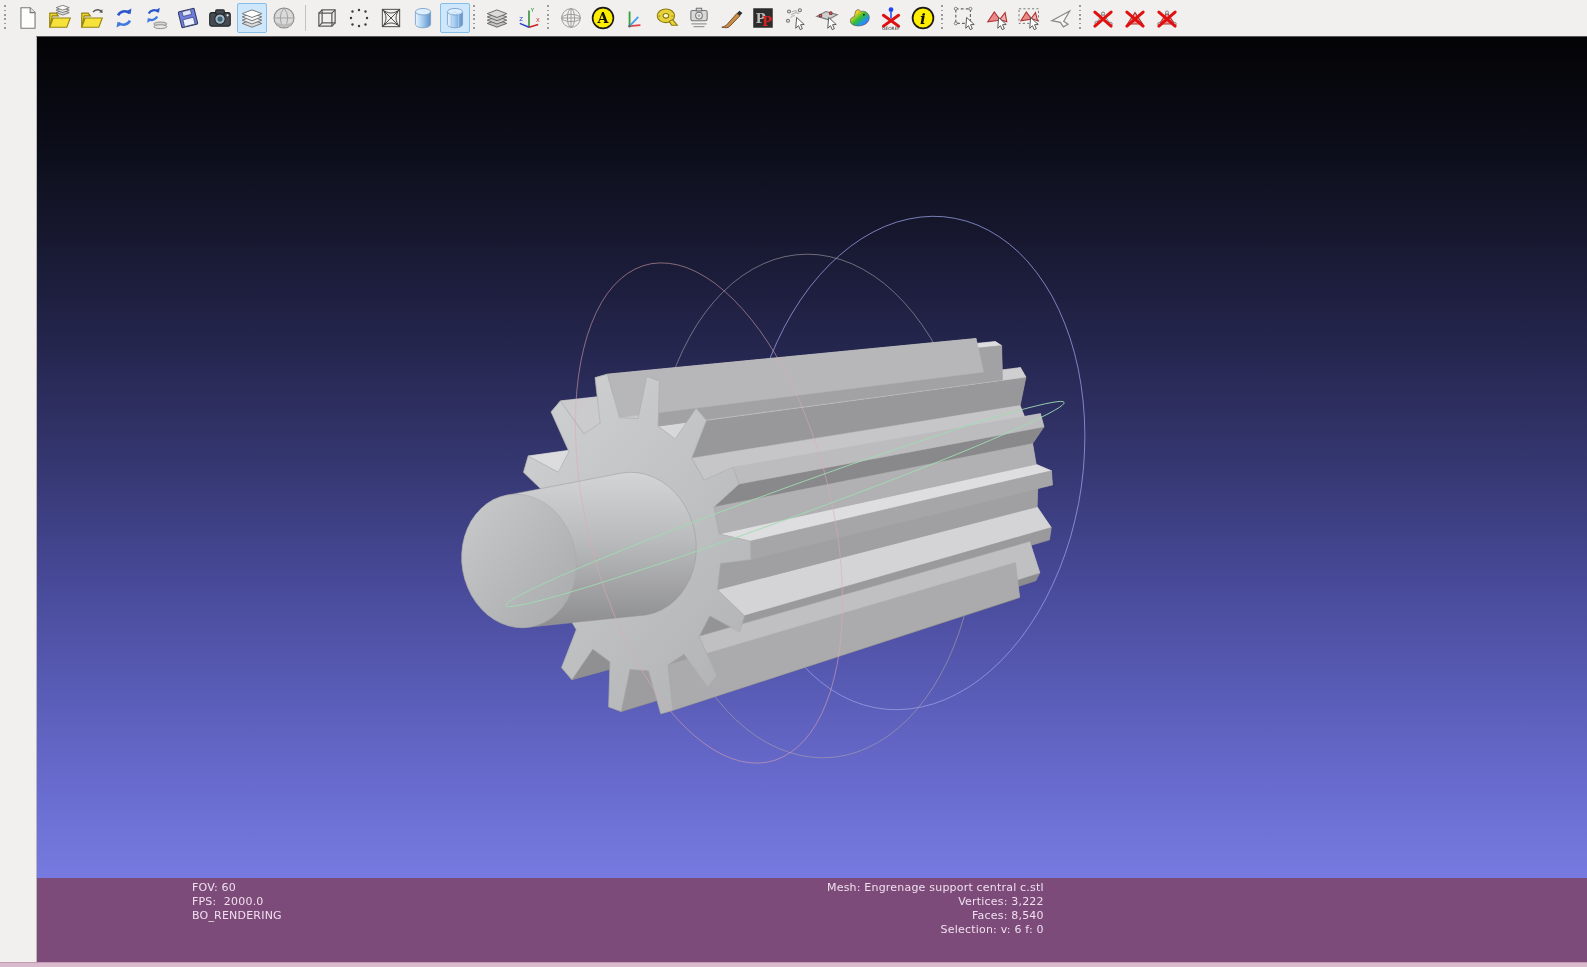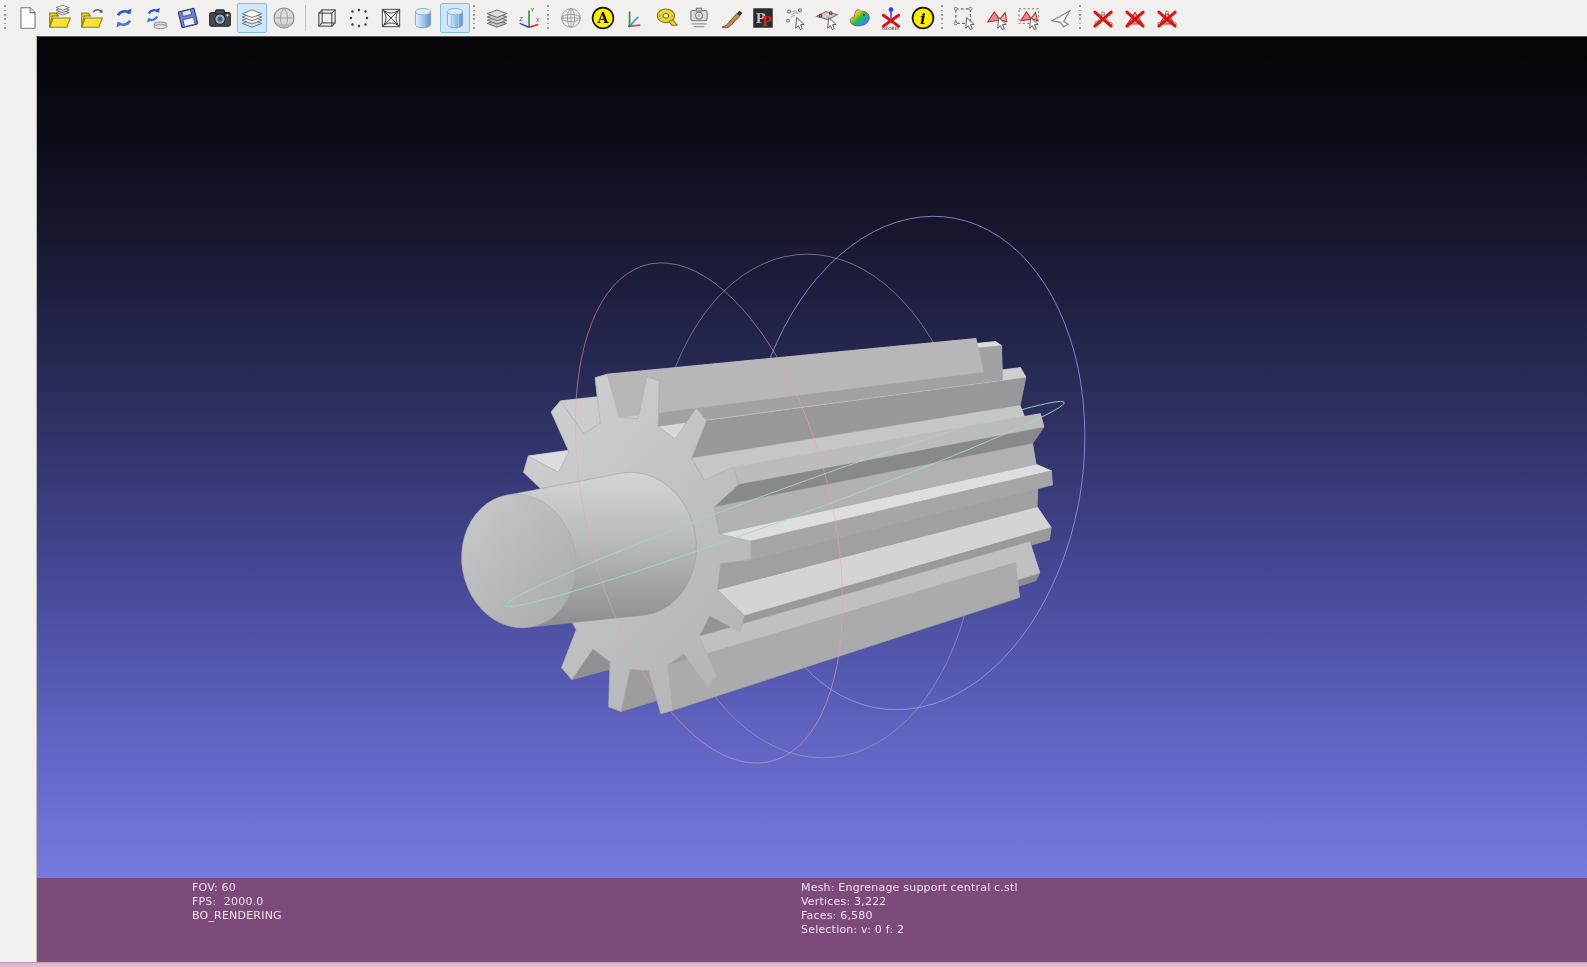--- a/index.html
+++ b/index.html
@@ -27,21 +27,21 @@
       #040406 0%, #0a0b16 10%, #15162b 20%, #23244a 32%,
       #33356d 45%, #464896 58%, #585bb4 70%, #6a6dd0 82%, #787ce2 92%, #7d80e6 100%);
     overflow:hidden;margin-left:36px; }
   .viewport svg.scene { position:absolute; left:0; top:0; }
 
   .status-overlay { position:absolute; left:0; right:0; top:841px; height:85px;
     background:#7c4b7a; }
   .status-col { position:absolute; top:3px; color:#f0dfee; font-size:11px;
     line-height:14px; white-space:pre; letter-spacing:0.2px; }
   .status-col.left  { left:155px; }
-  .status-col.right { left:764px; }
+  .status-col.right { left:790px;text-align:right; }
 
   .footer-strip { height:5px; flex:0 0 auto; background:#d9bacd; border-top:1px solid #c49ab4; }
 </style>
 </head>
 <body>
 
 <div class="app">
 
   <div class="toolbar" id="toolbar">
       <div class="tb-handle"></div>
@@ -511,21 +511,21 @@
           <path d="M538.1 550.1L536.1 541.6L533.2 533.4L529.4 525.6L524.8 518.4L519.5 512.0L513.5 506.3L506.9 501.6L500.0 497.9L492.7 495.3L485.3 493.7L477.8 493.3L470.4 494.0L463.1 495.9L456.2 498.8L449.8 502.8L443.9 507.8L438.6 513.7L434.1 520.3L430.4 527.7L427.6 535.6L425.7 543.9L424.8 552.5L424.8 561.2L425.9 569.9L427.9 578.4L430.8 586.6L434.6 594.4L439.2 601.6L444.5 608.0L450.5 613.7L457.1 618.4L464.0 622.1L471.3 624.7L478.7 626.3L486.2 626.7L493.6 626.0L500.9 624.1L507.8 621.2L514.2 617.2L520.1 612.2L525.4 606.3L529.9 599.7L533.6 592.3L536.4 584.4L538.3 576.1L539.2 567.5L539.2 558.8L538.1 550.1Z" fill="url(#capG)" stroke="#a6a7a9" stroke-width="0.5"></path>
         </g>
         <g fill="none" stroke-width="1">
           <path d="M790.4 482.5L785.8 465.2L780.6 448.2L774.9 431.5L768.7 415.2L762.1 399.3L755.0 384.0L747.4 369.3L739.6 355.3L731.4 342.1L722.9 329.7L714.1 318.2L705.2 307.7L696.1 298.1L686.9 289.6L677.6 282.1L668.2 275.8L658.9 270.6L649.7 266.6L640.5 263.8L631.6 262.3L622.8 261.9L614.2 262.7L606.0 264.8L598.0 268.1L590.5 272.5L583.3 278.1L576.5 284.9L570.2 292.7L564.4 301.7L559.2 311.6L554.5 322.6L550.3 334.4L546.8 347.2L543.8 360.7L541.5 374.9L539.8 389.9L538.8 405.4L538.4 421.4L538.7 437.9L539.6 454.8L541.1 471.9L543.3 489.2L546.2 506.7L549.6 524.1L553.6 541.5L558.2 558.8L563.4 575.8L569.1 592.5L575.3 608.8L581.9 624.7L589.0 640.0L596.6 654.7L604.4 668.7L612.6 681.9L621.1 694.3L629.9 705.8L638.8 716.3L647.9 725.9L657.1 734.4L666.4 741.9L675.8 748.2L685.1 753.4L694.3 757.4L703.5 760.2L712.4 761.7L721.2 762.1L729.8 761.3L738.0 759.2L746.0 755.9L753.5 751.5L760.7 745.9L767.5 739.1L773.8 731.3L779.6 722.3L784.8 712.4L789.5 701.4L793.7 689.6L797.2 676.8L800.2 663.3L802.5 649.1L804.2 634.1L805.2 618.6L805.6 602.6L805.3 586.1L804.4 569.2L802.9 552.1L800.7 534.8L797.8 517.3L794.4 499.9L790.4 482.5Z" stroke="#e2a8b0" opacity="0.55"></path>
           <path d="M1027.1 401.4L1026.1 400.7L1023.7 400.4L1019.9 400.7L1014.9 401.5L1008.5 402.7L1000.9 404.5L992.0 406.7L982.0 409.4L970.8 412.5L958.5 416.1L945.2 420.1L930.9 424.6L915.8 429.4L899.8 434.5L883.1 440.0L865.7 445.8L847.8 451.9L829.4 458.2L810.5 464.7L791.4 471.5L772.1 478.4L752.6 485.4L733.1 492.5L713.7 499.6L694.5 506.8L675.5 513.9L656.9 521.0L638.7 528.0L621.0 534.9L604.0 541.6L587.7 548.1L572.1 554.4L557.4 560.5L543.7 566.3L530.9 571.8L519.2 576.9L508.6 581.7L499.2 586.1L491.0 590.1L484.0 593.6L478.3 596.8L473.9 599.4L470.9 601.6L469.2 603.3L468.9 604.6L469.9 605.3L472.3 605.6L476.1 605.3L481.1 604.5L487.5 603.3L495.1 601.5L504.0 599.3L514.0 596.6L525.2 593.5L537.5 589.9L550.8 585.9L565.1 581.4L580.2 576.6L596.2 571.5L612.9 566.0L630.3 560.2L648.2 554.1L666.6 547.8L685.5 541.3L704.6 534.5L723.9 527.6L743.4 520.6L762.9 513.5L782.3 506.4L801.5 499.2L820.5 492.1L839.1 485.0L857.3 478.0L875.0 471.1L892.0 464.4L908.3 457.9L923.9 451.6L938.6 445.5L952.3 439.7L965.1 434.2L976.8 429.1L987.4 424.3L996.8 419.9L1005.0 415.9L1012.0 412.4L1017.7 409.2L1022.1 406.6L1025.1 404.4L1026.8 402.7L1027.1 401.4Z" stroke="#9fdcb2" opacity="0.9"></path>
         </g>
       </svg>
 
     <div class="status-overlay">
       <div class="status-col left" id="status-left"><div>FOV: 60</div><div>FPS:  2000.0</div><div>BO_RENDERING</div></div>
-      <div class="status-col right" id="status-right"><div>Mesh: Engrenage support central c.stl</div><div>Vertices: 3,222</div><div>Faces: 6,580</div><div>Selection: v: 0 f: 2</div></div>
+      <div class="status-col right" id="status-right"><div>Mesh: Engrenage support central c.stl</div><div>Vertices: 3,222</div><div>Faces: 8,540</div><div>Selection: v: 6 f: 0</div></div>
     </div>
   </div>
 
   <div class="footer-strip"></div>
 </div>
 
 <svg width="0" height="0" style="position: absolute;">
     <defs>
  <linearGradient id="cylGrad" x1="0" y1="0" x2="1" y2="0">
    <stop offset="0" stop-color="#eaf4ff"></stop>

